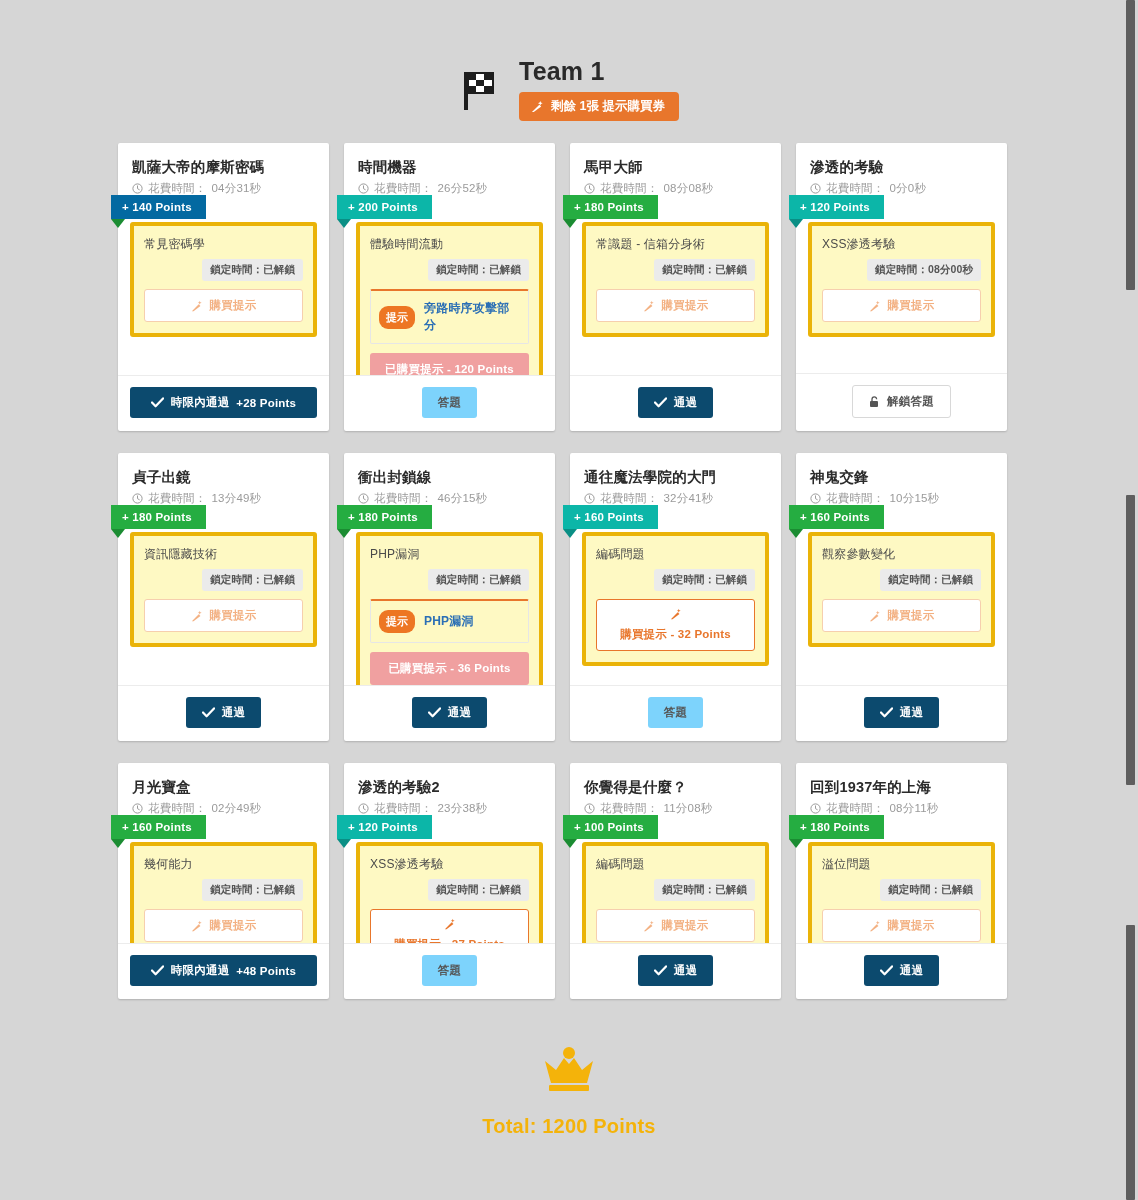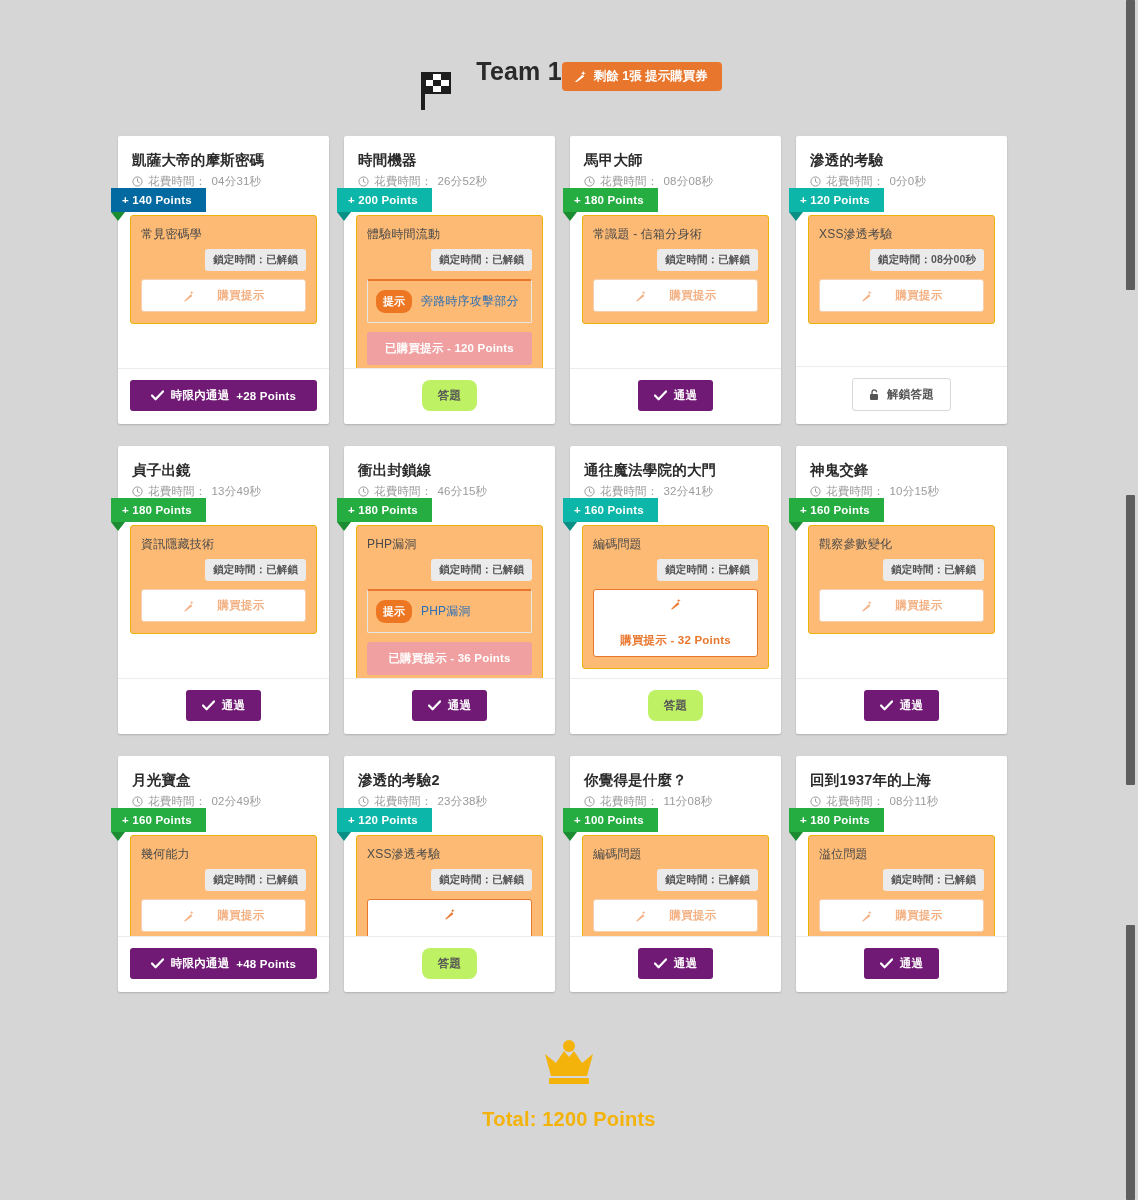--- a/index.html
+++ b/index.html
@@ -20,21 +20,21 @@
 
   
   .header {
     padding-top: 56px;
     display: flex;
     justify-content: center;
     align-items: flex-start;
     gap: 14px;
   }
   .flag-icon { width: 46px; height: 46px; margin-top: 12px; flex: none; }
-  .header-text { display: flex; flex-direction: row; align-items: flex-start; }
+  .header-text { display: flex; flex-direction: column; align-items: flex-start; }
   .team-title {
     font-size: 25px;
     font-weight: bold;
     color: #2a2a2a;
     letter-spacing: .2px;
     line-height: 30px;
   }
   .ticket-badge {
     margin-top: 6px;
     background: #e8762c;
@@ -118,23 +118,23 @@
     border-top: 9px solid #000;
   }
 
   .card-body {
     flex: 1 1 auto;
     padding: 26px 12px 6px 12px;
     overflow: hidden;
   }
 
   .question-box {
-    border: 1px solid #eab308;
+    border: 4px solid #eab308;
     border-radius: 3px;
-    background: #fdba74;
+    background: #fef9c3;
     padding: 10px 10px 11px 10px;
   }
   .q-title {
     font-size: 12px;
     color: #4a4a4a;
     line-height: 17px;
     letter-spacing: .2px;
   }
   .lock-row { display: flex; justify-content: flex-end; margin-top: 6px; }
   .lock-pill {
@@ -147,21 +147,21 @@
     white-space: nowrap;
     letter-spacing: .1px;
   }
 
   .hint-btn {
     margin-top: 8px;
     width: 100%;
     display: flex;
     align-items: center;
     justify-content: center;
-    gap: 23px;
+    gap: 7px;
     border-radius: 3px;
     font-size: 11.5px;
     font-weight: bold;
     padding: 8px 4px;
     background: #fff;
     cursor: pointer;
     letter-spacing: .2px;
   }
   .hint-btn.disabled { border: 1px solid #f6cfae; color: #f3b183; cursor: default; }
   .hint-btn.active   { border: 1px solid #e8762c; color: #e8762c; flex-direction: column; }
@@ -182,21 +182,21 @@
     color: #fff;
     font-size: 11px;
     font-weight: bold;
     padding: 4px 7px;
     border-radius: 9px;
     flex: none;
   }
   .hint-link {
     color: #2b6fb5;
     font-size: 12px;
-    font-weight: normal;
+    font-weight: bold;
     letter-spacing: .2px;
     cursor: pointer;
   }
   .bought-btn {
     margin-top: 9px;
     width: 100%;
     background: #f0a0a0;
     color: #fff;
     border: none;
     border-radius: 3px;
@@ -223,22 +223,22 @@
     border-radius: 3px;
     font-size: 11.5px;
     font-weight: bold;
     padding: 8px 16px;
     border: none;
     cursor: pointer;
     white-space: nowrap;
     letter-spacing: .2px;
     font-family: inherit;
   }
-  .foot-btn.green  { background: #701a75; color: #fff; }
-  .foot-btn.grey   { background: #bef264; color: #555; border-radius: 8px; }
+  .foot-btn.green  { background: #0c4a6e; color: #fff; }
+  .foot-btn.grey   { background: #7dd3fc; color: #555; }
   .foot-btn.locked { background: #fff; color: #555; border: 1px solid #d8d8d8; }
   .foot-btn.wide   { width: 100%; }
   .check { width: 13px; height: 11px; flex: none; }
   .lock-ico { width: 11px; height: 12px; flex: none; }
   .pts-sm { font-weight: bold; }
 
   
   .footer {
     margin-top: 40px;
     display: flex;

